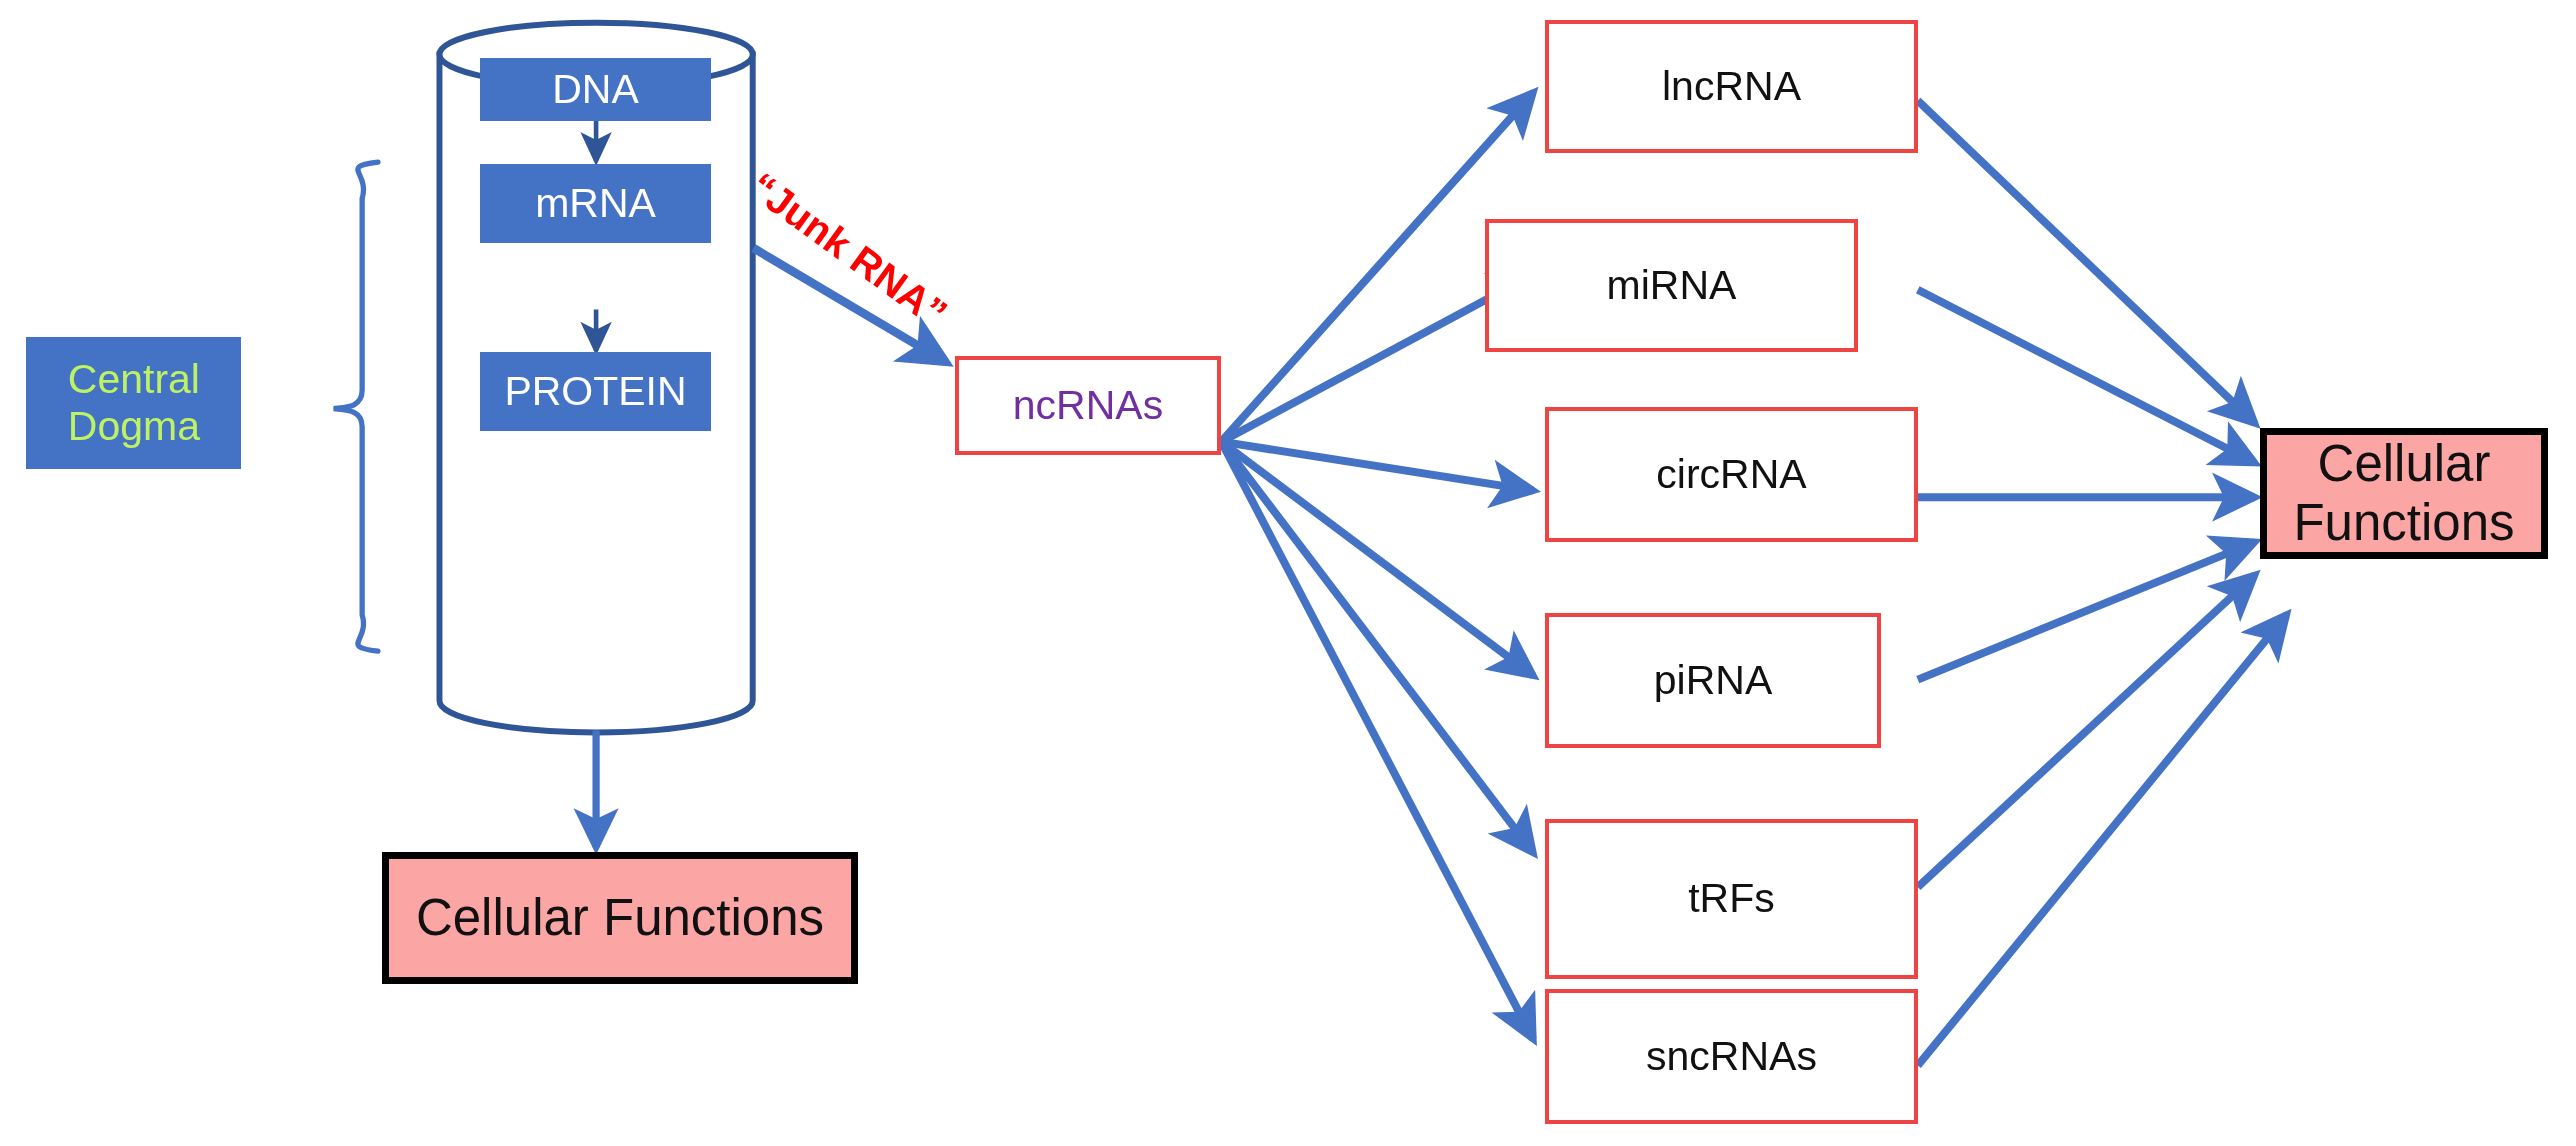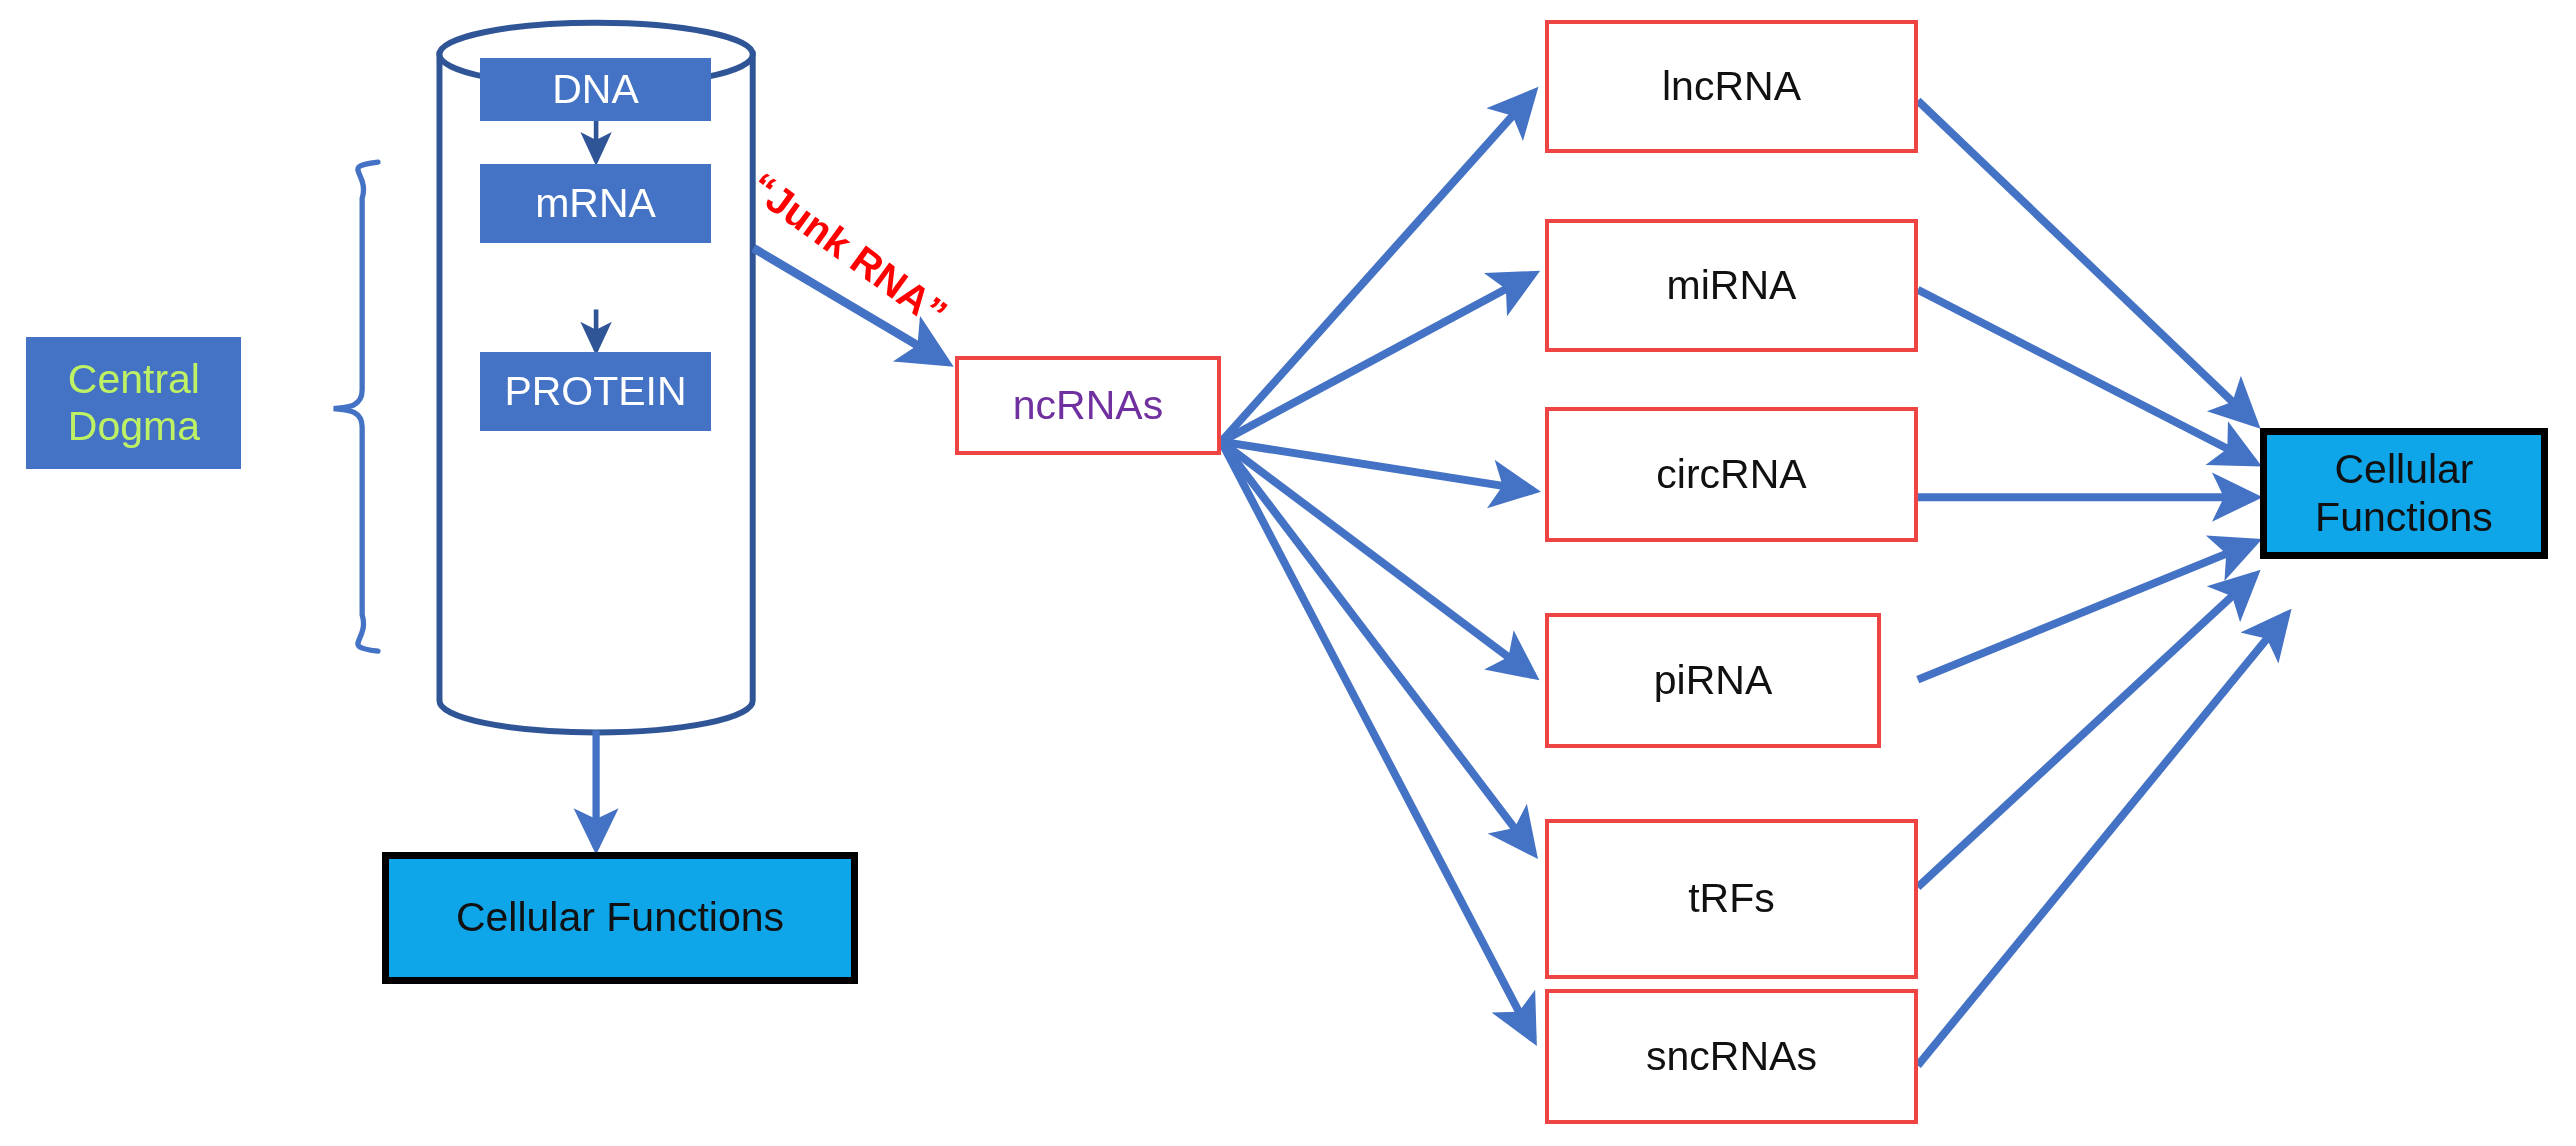--- a/index.html
+++ b/index.html
@@ -2,21 +2,21 @@
 <html style="font-size:10.6px"><head>
 <meta charset="utf-8">
 <style>
   html,body{margin:0;padding:0;background:#ffffff;}
   body{font-family:"Liberation Sans",sans-serif;}
   #stage{position:relative;width:2576px;height:1147px;background:#fff;overflow:hidden;}
   svg.layer{position:absolute;left:0;top:0;width:2576px;height:1147px;}
   .node{position:absolute;box-sizing:border-box;display:flex;align-items:center;
         justify-content:center;text-align:center;line-height:1.15;}
   .green-box{border:4px solid #ef4444;background:#ffffff;color:#111111;font-size:41px;}
-  .black-box{border:7.3px solid #000000;background:#0ea5e9;color:#111111;font-size:41px;}
+  .black-box{border:7.3px solid #000000;background:#fca5a5;color:#111111;font-size:51px;}
   .blue-fill{background:#4472C4;color:#bef264;font-size:41px;}
   .ncrna-text{color:#7030A0;font-size:41px;}
   .junk-label{position:absolute;color:#FF0000;font-size:40px;font-weight:600;
               transform:rotate(36deg);transform-origin:left top;white-space:nowrap;}
   .cyl-label{font-size:41px;color:#fff;}
 </style>
 </head>
 <body>
 
 <div id="stage">
@@ -82,21 +82,21 @@
 
   <div class="junk-label" style="left:768px;top:164px;">“Junk RNA”</div>
 
   <div class="node green-box" style="left:955px;top:356px;width:266px;height:99px;">
     <span class="ncrna-text">ncRNAs</span>
   </div>
 
   <div class="node green-box" style="left:1545px;top:20px;width:373px;height:133px;">
     <span>lncRNA</span>
   </div>
-  <div class="node green-box" style="left:1545px;top:219px;width:373px;height:133px;">
+  <div class="node green-box" style="left:1485px;top:219px;width:373px;height:133px;">
     <span>miRNA</span>
   </div>
   <div class="node green-box" style="left:1545px;top:407px;width:373px;height:135px;">
     <span>circRNA</span>
   </div>
   <div class="node green-box" style="left:1545px;top:613px;width:336px;height:135px;">
     <span>piRNA</span>
   </div>
   <div class="node green-box" style="left:1545px;top:819px;width:373px;height:160px;">
     <span>tRFs</span>

